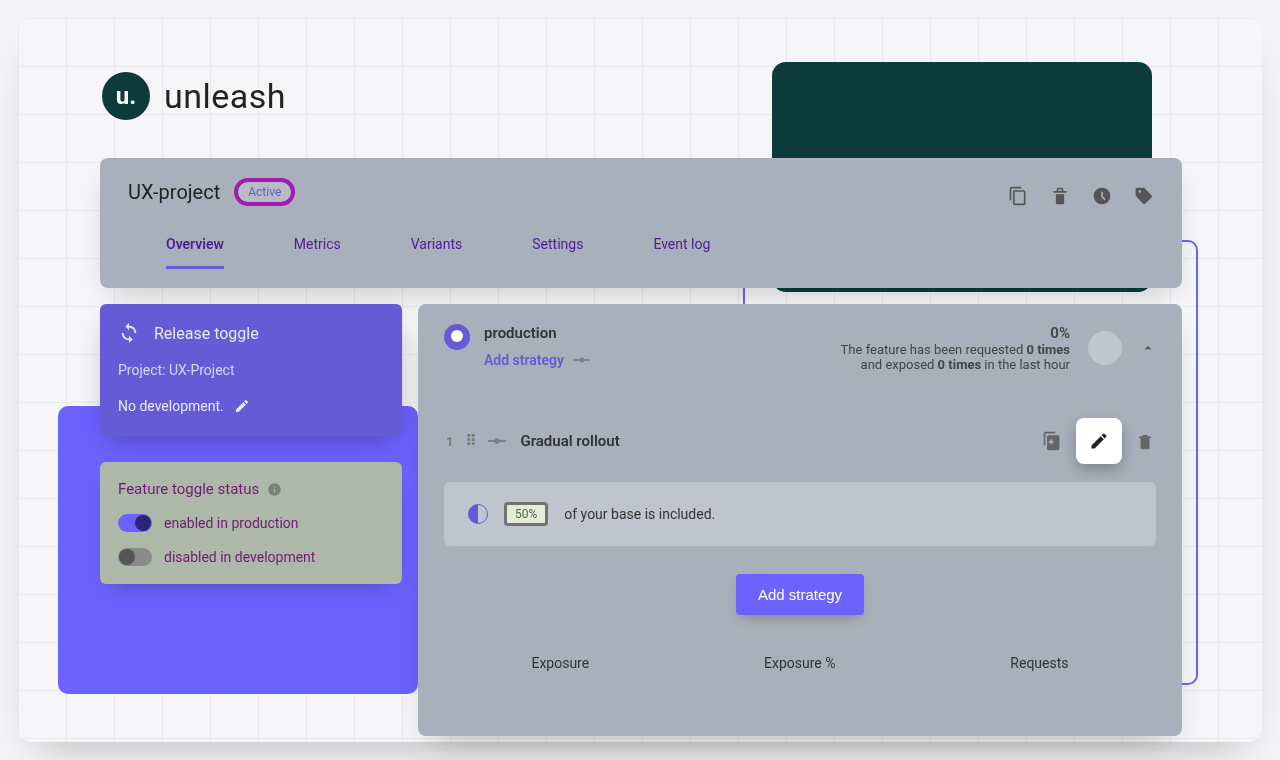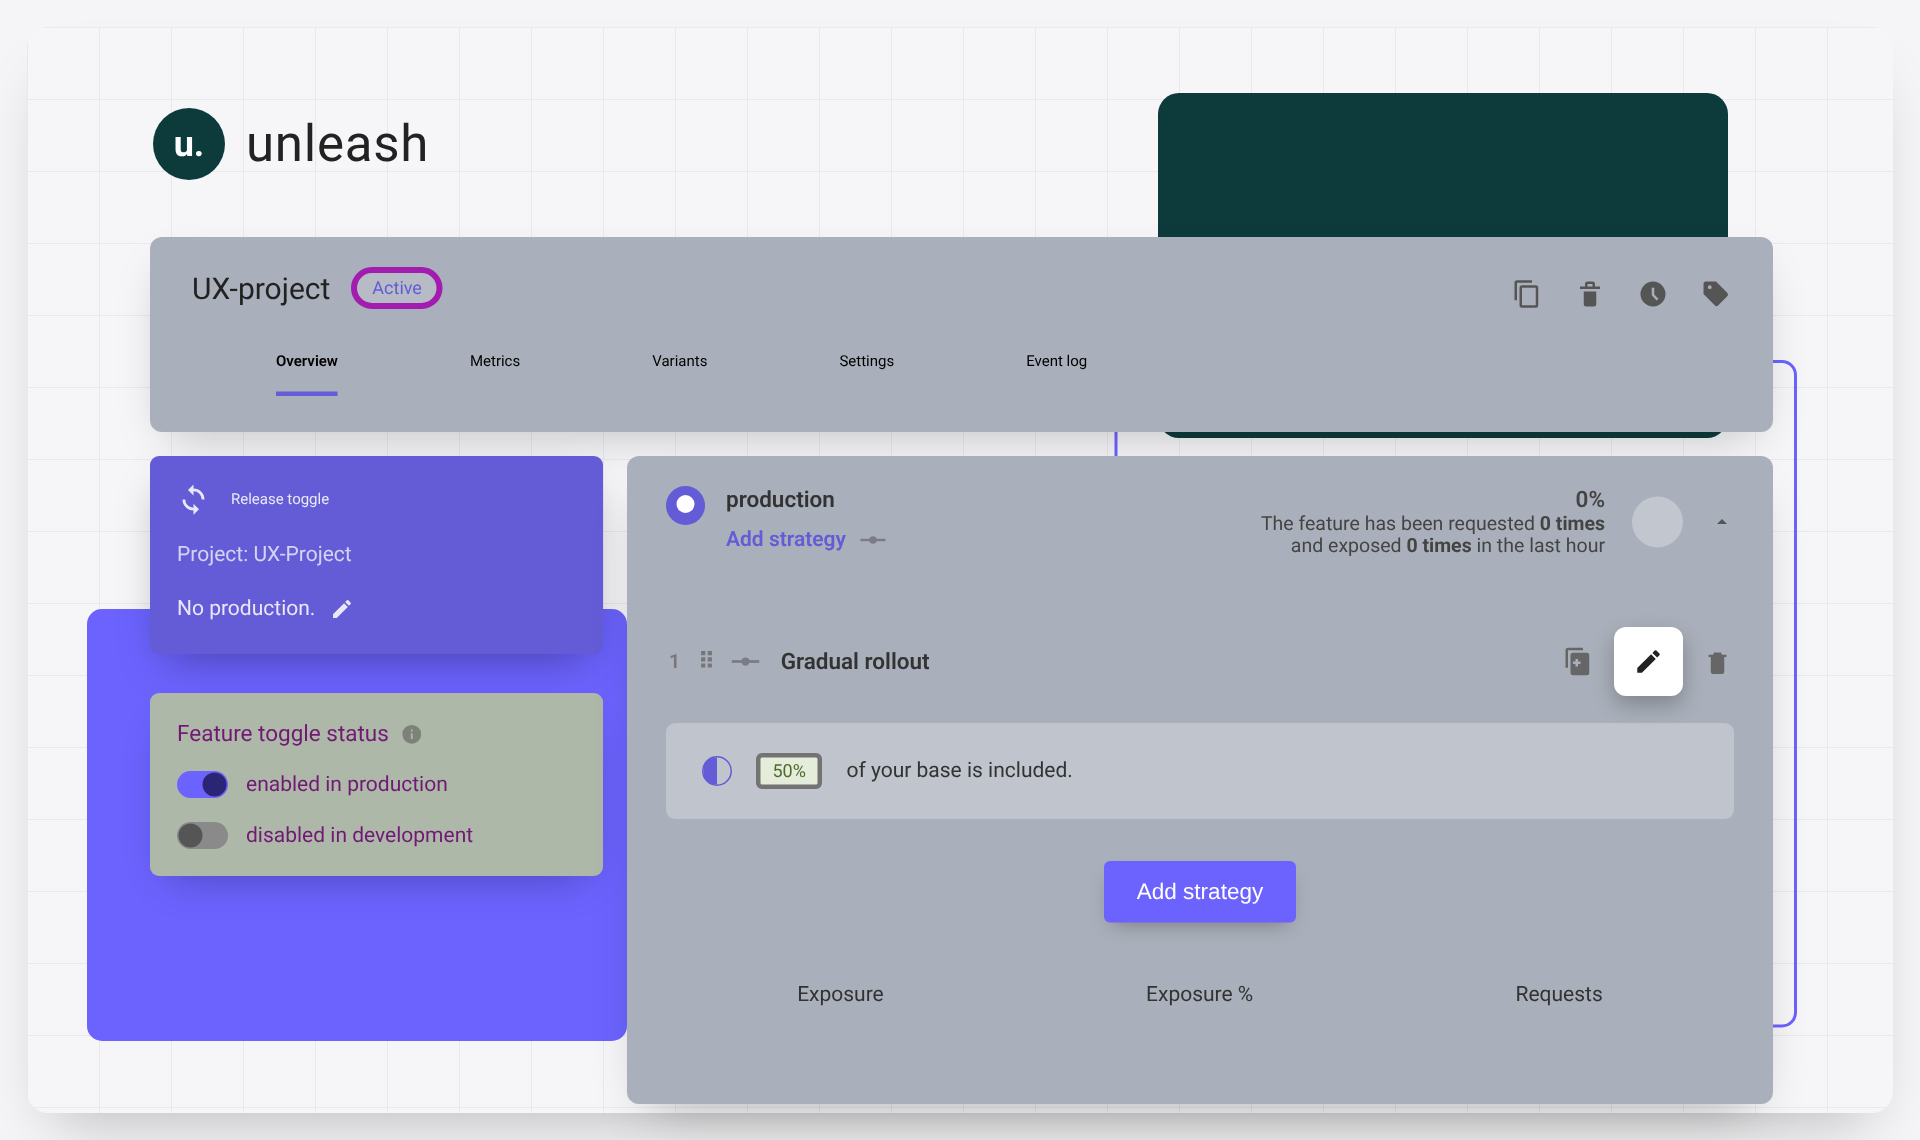--- a/index.html
+++ b/index.html
@@ -77,35 +77,35 @@
     font-size: 12px; color: #635cd6;
     border: 4px solid #a21caf;
     padding: 3px 10px; border-radius: 14px;
     background: rgba(255,255,255,.15);
   }
   .header-icons { display:flex; gap:22px; color:#555; }
   .header-icons svg { width:20px; height:20px; fill:#555; }
   .header-icons .icon-btn { cursor:pointer; }
 
   .tabs { display:flex; gap:70px; margin-top: 30px; padding-left: 38px; }
-  .tab { font-size: 10px; color:#000000; padding-bottom: 14px; cursor:pointer;margin-left:18px; }
+  .tab { font-size: 14px; color:#4c1d95; padding-bottom: 14px; cursor:pointer; }
   .tab.active { font-weight: 600; border-bottom: 3px solid #635cd6; }
 
   
   .left-card {
     position: absolute;
     top: 286px; left: 82px;
     width: 302px;
     background: #635cd6;
     color: #e9e8f8;
     border-radius: 6px;
     padding: 18px 18px 22px;
     box-shadow: 0 12px 28px -10px rgba(0,0,0,.35);
   }
-  .lc-row { display:flex; align-items:center; gap:14px; font-size:10px; }
+  .lc-row { display:flex; align-items:center; gap:14px; font-size:16px; }
   .lc-subtle { opacity:.85; font-size:14px; margin-top:18px; }
   .lc-desc { display:flex; align-items:center; gap:10px; margin-top:20px; font-size:14px; }
 
   
   .status-card {
     position: absolute;
     top: 444px; left: 82px;
     width: 302px;
     background: #aeb8a8;
     border-radius: 6px;
@@ -270,21 +270,21 @@
     <div class="lc-row">
       <span>
         <svg width="22" height="22" viewBox="0 0 24 24" fill="#e9e8f8">
             <path d="M12 4V1L8 5l4 4V6a6 6 0 0 1 6 6h2a8 8 0 0 0-8-8zm0 14a6 6 0 0 1-6-6H4a8 8 0 0 0 8 8v3l4-4-4-4z"></path>
           </svg>
       </span>
       <span>Release toggle</span>
     </div>
     <div class="lc-subtle">Project: UX-Project</div>
     <div class="lc-desc">
-      <span>No production.</span>
+      <span>No development.</span>
       <span>
         <svg width="16" height="16" viewBox="0 0 24 24" fill="#e9e8f8">
             <path d="M3 17.25V21h3.75L17.81 9.94l-3.75-3.75zM20.71 7.04a1 1 0 0 0 0-1.41l-2.34-2.34a1 1 0 0 0-1.41 0l-1.83 1.83 3.75 3.75z"></path>
           </svg>
       </span>
     </div>
   </div>
 
   <div class="status-card">
     <div class="status-title">

